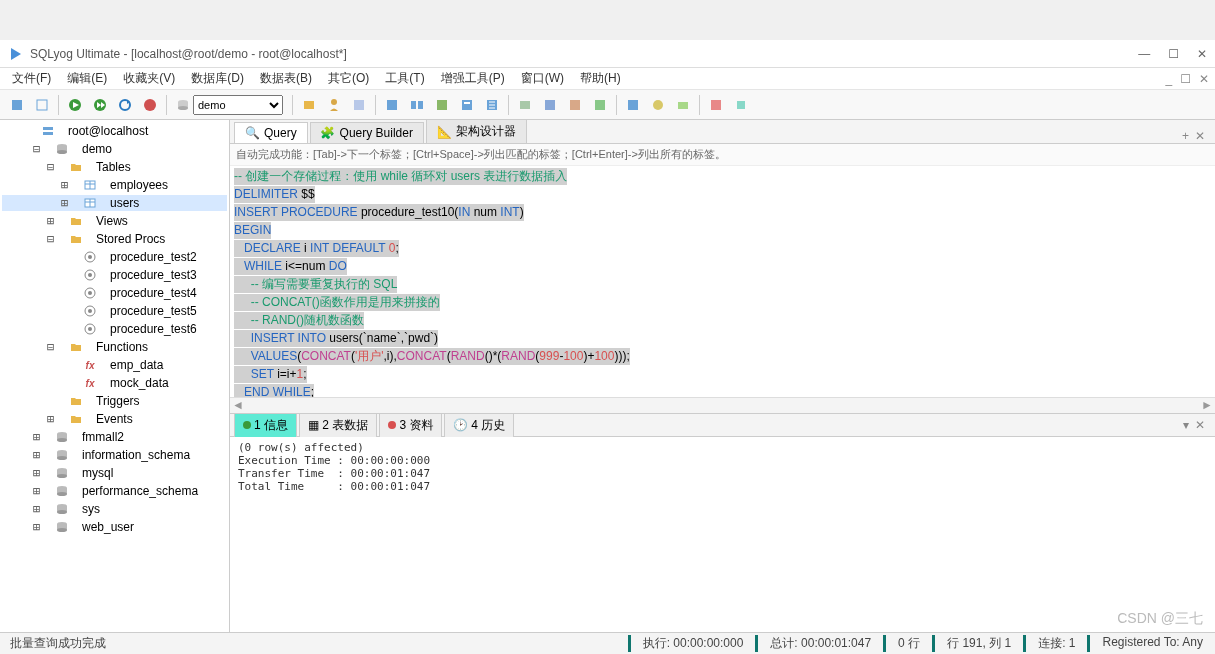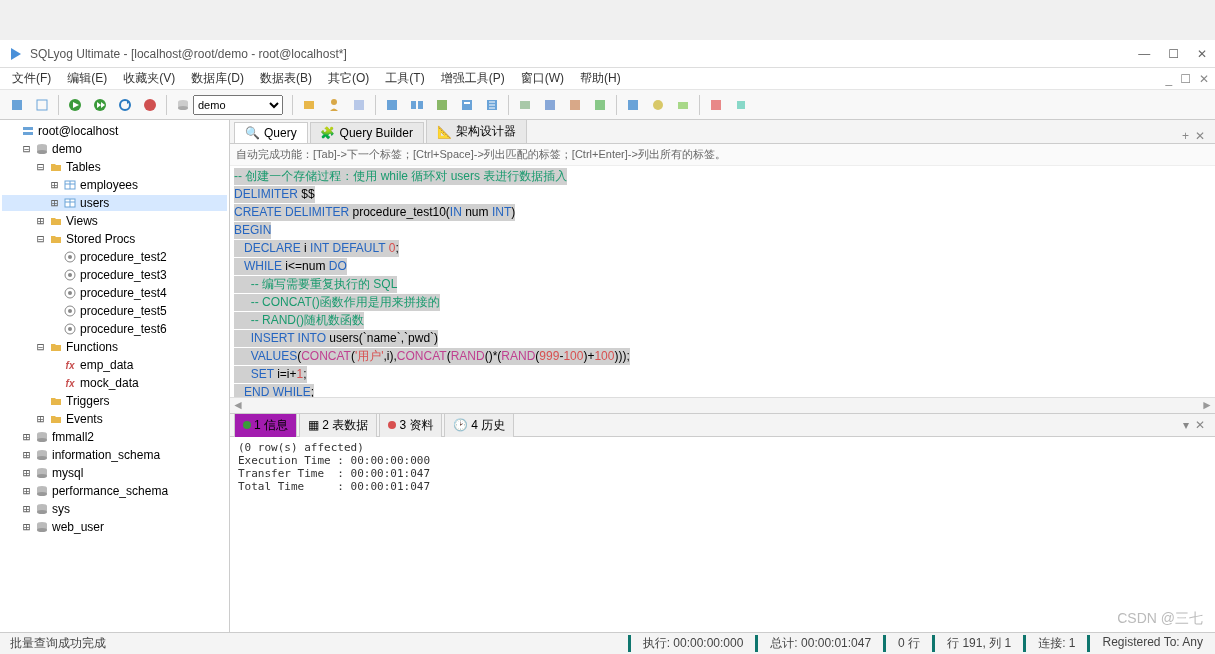--- a/index.html
+++ b/index.html
@@ -14,21 +14,21 @@
 .menubar .mr{margin-left:auto;display:flex;gap:8px;color:#888;}
 .toolbar{height:30px;background:#f8f8f8;display:flex;align-items:center;padding:2px 6px;gap:3px;border-bottom:1px solid #ccc;}
 .tbtn{width:22px;height:22px;display:flex;align-items:center;justify-content:center;border:1px solid transparent;}
 .tsep{width:1px;height:20px;background:#ccc;margin:0 2px;}
 .dbsel{display:flex;align-items:center;gap:3px;margin:0 4px;}
 .dbsel select{font-size:11px;height:20px;width:90px;}
 .main{flex:1;display:flex;min-height:0;}
 .sidebar{width:230px;background:#fff;border-right:1px solid #ccc;overflow:auto;padding:2px;}
 .tree{list-style:none;}
 .tree li{white-space:nowrap;padding:1px 0;}
-.tree .row{display:flex;align-items:center;gap:3px;padding:1px 2px;}
+.tree .row{display:flex;align-items:center;gap:13px;padding:1px 2px;}
 .tree .row.sel{background:#d6e8ff;}
 .tw{display:inline-block;width:11px;text-align:center;color:#666;cursor:default;font-family:monospace;}
 .ic{width:14px;height:14px;display:inline-flex;align-items:center;justify-content:center;}
 .ic-server{color:#5a8;}
 .ic-db{color:#888;}
 .ic-folder{color:#e8b74a;}
 .ic-table{color:#6aa3d8;}
 .ic-proc{color:#888;}
 .ic-fx{color:#c85050;font-weight:bold;font-size:10px;font-style:italic;}
 .ind{display:inline-block;}
@@ -44,21 +44,21 @@
 .hl{background:#d0d0d0;}
 .kw{color:#2565c0;}
 .com{color:#1a9a6e;}
 .num{color:#d85050;}
 .str{color:#d85050;}
 .fn{color:#c04090;}
 .editsb{height:16px;background:#f4f4f4;border-top:1px solid #ddd;display:flex;}
 .editsb .sbtrack{flex:1;}
 .editsb .sbarrow{width:16px;text-align:center;color:#999;}
 .rtabs{height:24px;display:flex;align-items:center;padding:2px 4px;gap:2px;border-top:1px solid #ccc;border-bottom:1px solid #ccc;background:#f4f4f4;}
-.rtab{padding:3px 8px;background:#a21caf;border:1px solid #ccc;font-size:11px;display:flex;align-items:center;gap:3px;}
+.rtab{padding:3px 8px;background:#5eead4;border:1px solid #ccc;font-size:11px;display:flex;align-items:center;gap:3px;}
 .rtab.inact{background:#eee;}
 .rdot{width:8px;height:8px;border-radius:50%;}
 .results{flex:0 0 195px;background:#fff;padding:4px 8px;font-family:Consolas,monospace;font-size:11px;color:#333;white-space:pre;overflow:auto;}
 .statusbar{height:22px;background:#f4f4f4;border-top:1px solid #ccc;display:flex;align-items:center;font-size:11px;color:#444;}
 .statusbar .sl{padding:0 10px;}
 .statusbar .sr{margin-left:auto;display:flex;}
 .statusbar .cell{padding:0 12px;border-left:3px solid #0f766e;}
 .watermark{position:absolute;right:12px;bottom:26px;color:#bbb;font-size:14px;pointer-events:none;}
 svg{display:block;}
 </style>
@@ -554,21 +554,21 @@
         </div>
       <div class="closetab">
           <span>+</span>
           <span>✕</span>
         </div>
     </div>
     <div class="hint">自动完成功能：[Tab]-&gt;下一个标签；[Ctrl+Space]-&gt;列出匹配的标签；[Ctrl+Enter]-&gt;列出所有的标签。</div>
     <div class="editor">
       <div class="code" id="code"><div class="hl" style="display:inline-block"><span class="com">-- 创建一个存储过程：使用 while 循环对 users 表进行数据插入</span></div>
 <div class="hl" style="display:inline-block"><span class="kw">DELIMITER</span><span> $$</span></div>
-<div class="hl" style="display:inline-block"><span class="kw">CREATE DELIMITER</span><span> procedure_test10(</span><span class="kw">IN</span><span> num </span><span class="kw">INT</span><span>)</span></div>
+<div class="hl" style="display:inline-block"><span class="kw">INSERT PROCEDURE</span><span> procedure_test10(</span><span class="kw">IN</span><span> num </span><span class="kw">INT</span><span>)</span></div>
 <div class="hl" style="display:inline-block"><span class="kw">BEGIN</span></div>
 <div class="hl" style="display:inline-block"><span>   </span><span class="kw">DECLARE</span><span> i </span><span class="kw">INT DEFAULT</span><span> </span><span class="num">0</span><span>;</span></div>
 <div class="hl" style="display:inline-block"><span>   </span><span class="kw">WHILE</span><span> i&lt;=num </span><span class="kw">DO</span></div>
 <div class="hl" style="display:inline-block"><span>     </span><span class="com">-- 编写需要重复执行的 SQL</span></div>
 <div class="hl" style="display:inline-block"><span>     </span><span class="com">-- CONCAT()函数作用是用来拼接的</span></div>
 <div class="hl" style="display:inline-block"><span>     </span><span class="com">-- RAND()随机数函数</span></div>
 <div class="hl" style="display:inline-block"><span>     </span><span class="kw">INSERT INTO</span><span> users(`name`,`pwd`)</span></div>
 <div class="hl" style="display:inline-block"><span>     </span><span class="kw">VALUES</span><span>(</span><span class="fn">CONCAT</span><span>(</span><span class="str">'用户'</span><span>,i),</span><span class="fn">CONCAT</span><span>(</span><span class="fn">RAND</span><span>()*(</span><span class="fn">RAND</span><span>(</span><span class="num">999</span><span>-</span><span class="num">100</span><span>)+</span><span class="num">100</span><span>)));</span></div>
 <div class="hl" style="display:inline-block"><span>     </span><span class="kw">SET</span><span> i=i+</span><span class="num">1</span><span>;</span></div>
 <div class="hl" style="display:inline-block"><span>   </span><span class="kw">END WHILE</span><span>;</span></div>

